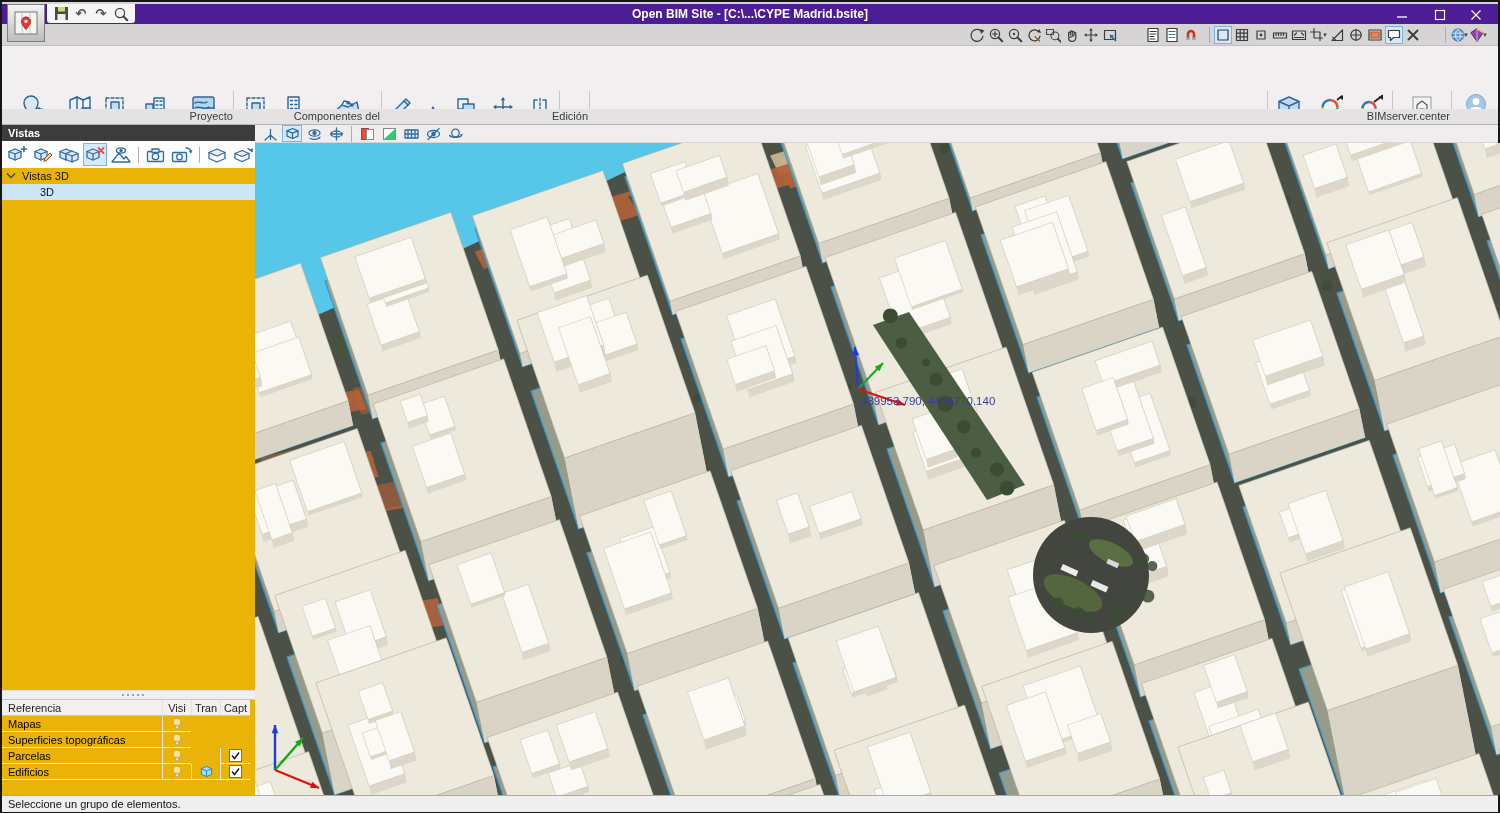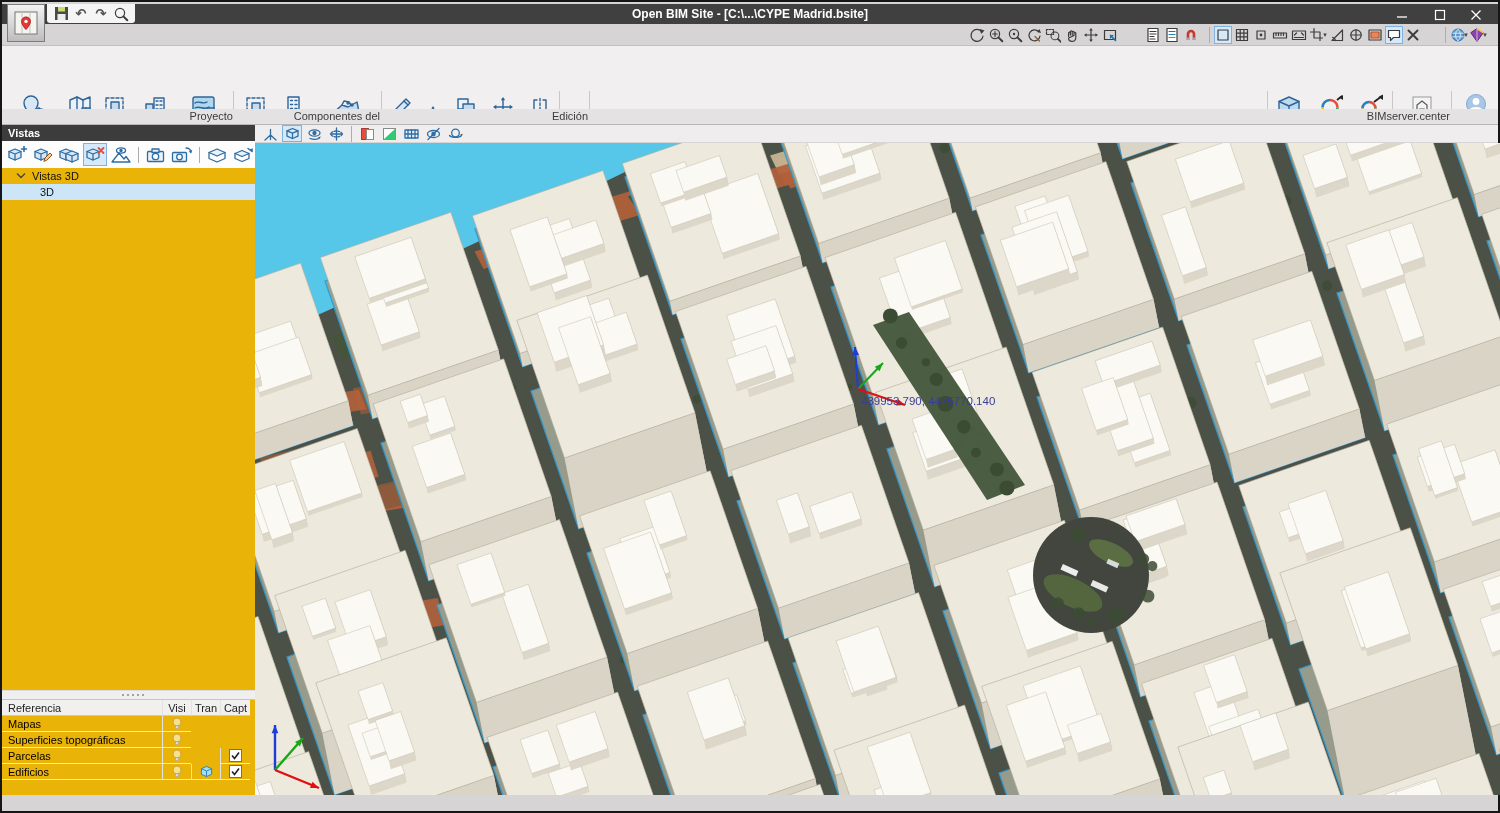--- a/index.html
+++ b/index.html
@@ -1,20 +1,20 @@
 <!DOCTYPE html>
 <html><head>
 <meta charset="utf-8">
 <style>
   *{box-sizing:border-box;margin:0;padding:0}
   html,body{width:1500px;height:813px;overflow:hidden;font-family:"Liberation Sans",sans-serif;background:#101010}
   #win{position:absolute;inset:0;border:2px solid #161616;background:#D7D4D5}
 
   
-  #titlebar{position:absolute;left:0;top:2px;right:0;height:22px;background:#404040}
+  #titlebar{position:absolute;left:0;top:2px;right:0;height:22px;background:#4c1d95}
   #title{width:100%;text-align:center;color:#FFF;font-size:12px;font-weight:bold;line-height:21px}
   .winctl{position:absolute;top:0;width:36px;height:22px;display:flex;align-items:center;justify-content:center;cursor:default}
   #btn-min{right:78px}#btn-max{right:40px}#btn-close{right:4px}
 
   
   #appbtn{position:absolute;left:5px;top:2px;width:38px;height:38px;background:linear-gradient(#F4F4F4,#BDBDBD);border:1px solid #7D7D7D;display:flex;align-items:center;justify-content:center;z-index:9}
   #qat{position:absolute;left:45px;top:2px;height:19px;background:#F6F5F5;border-radius:0 0 3px 3px;display:flex;align-items:center;gap:4px;padding:0 6px;z-index:9}
   .qi{width:16px;height:16px;display:flex;align-items:center;justify-content:center;font-size:13px;color:#555;font-weight:bold}
 
   
@@ -603,21 +603,21 @@
       <div class="lpi">
           <svg class="vi" width="22" height="18">
             <path d="M3 7.5l7-3 7 3-7 3z" fill="#EAF1F9"></path>
             <path d="M3 7.5v5l7 3 7-3v-5"></path>
             <path d="M16 2.5l4 3" stroke-width="1.5"></path>
             <polygon points="20.8,5.8 20.8,2.2 17.5,3.6" fill="#2E6DA4" stroke="none"></polygon>
           </svg>
         </div>
     </div>
 
-    <div class="trerow" style="padding-left:14px;gap:6px">
+    <div class="trerow" style="padding-left:4px;gap:6px">
       <svg width="10" height="8">
           <path d="M1 1.5l4 4 4-4" stroke="#444" fill="none" stroke-width="1.4"></path>
         </svg>
       <span>Vistas 3D</span>
     </div>
     <div class="trerow sel-row" style="padding-left:38px">
       <span>3D</span>
     </div>
 
     <div id="lp-split">
@@ -1590,14 +1590,17 @@
         <text x="606" y="262" fill="#3A3D96" font-size="11.5" font-family="&quot;Liberation Sans&quot;, sans-serif">439953.790, 4475770.140</text>
         <line x1="20" y1="627" x2="20" y2="582" stroke="#1F3BD8" stroke-width="2.4"></line>
         <polygon points="20,582 23.338284224716844,590.3579817201886 16.661715775283156,590.3579817201886" fill="#1F3BD8"></polygon>
         <line x1="20" y1="627" x2="48" y2="595" stroke="#16A818" stroke-width="2.4"></line>
         <polygon points="48,595 45.00854543260448,603.4882978017508 39.98391561694545,599.0917467130492" fill="#16A818"></polygon>
         <line x1="20" y1="627" x2="64" y2="645" stroke="#E01010" stroke-width="2.4"></line>
         <polygon points="64,645 55.000311403028356,644.9251323999412 57.52827951468517,638.7456547936689" fill="#E01010"></polygon>
       </svg>
   </div>
 
+  <div id="statusbar">
+    <span>Seleccione un grupo de elementos.</span>
+  </div>
   <div id="bottomstrip"></div>
 </div>
 
 </body></html>

